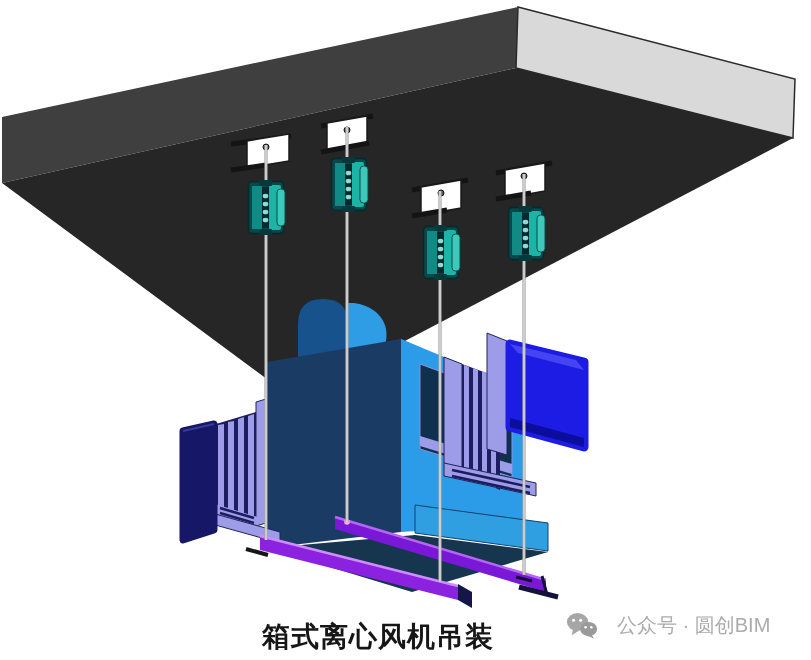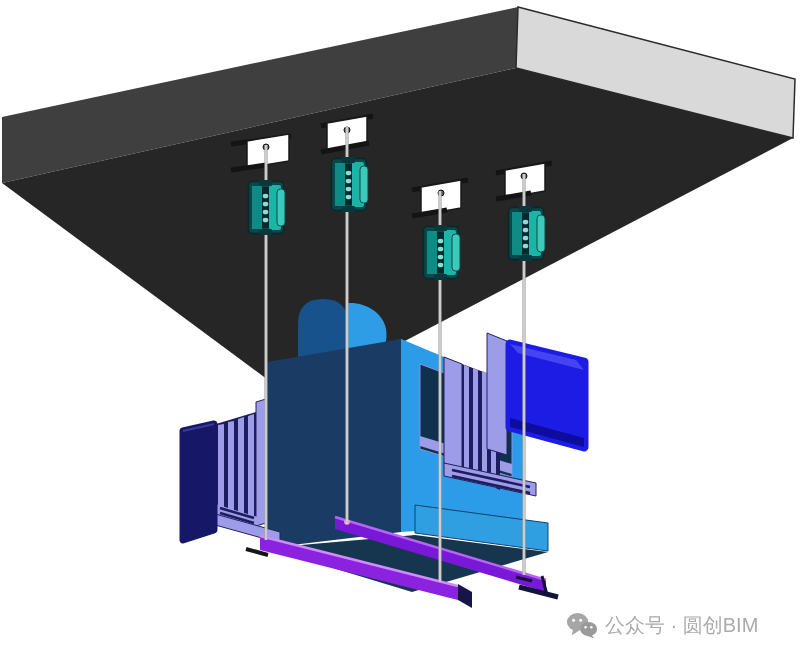--- a/index.html
+++ b/index.html
@@ -41,21 +41,21 @@
   .duct-left{fill:var(--duct-left);stroke:var(--duct-left);stroke-width:7;stroke-linejoin:round;}
   .duct-right{fill:var(--duct-right);stroke:var(--duct-right);stroke-width:9;stroke-linejoin:round;}
   
   .rail-front{fill:var(--rail-front);}
   .rail-back{fill:var(--rail-back);}
   .rail-top-b{stroke:var(--rail-highlight);stroke-width:2.5;}
   .rail-top-f{stroke:#d08cff;stroke-width:2.5;}
   .rail-dark{stroke:#12123a;}
   
   .caption{position:absolute;left:262px;top:618px;font-size:28px;font-weight:bold;color:var(--caption-color);letter-spacing:1px;white-space:nowrap;}
-  .watermark{position:absolute;left:566px;top:612px;display:flex;align-items:center;gap:7px;color:var(--watermark-color);font-size:20px;white-space:nowrap;}
+  .watermark{position:absolute;left:566px;top:612px;display:flex;align-items:center;gap:19px;color:var(--watermark-color);font-size:20px;white-space:nowrap;}
   .wechat-icon{display:block;}
 </style>
 </head>
 <body>
 
 <div class="stage">
 
   <svg class="scene-svg" width="811" height="660" viewBox="0 0 811 660">
 
     <defs>
@@ -187,20 +187,21 @@
     </g>
 
     <g>
       <use href="#spring-symbol" x="248" y="181"></use>
       <use href="#spring-symbol" x="331" y="158"></use>
       <use href="#spring-symbol" x="423" y="226"></use>
       <use href="#spring-symbol" x="508" y="207"></use>
     </g>
   </svg>
 
+  <div class="caption">箱式离心风机吊装</div>
 
   <div class="watermark">
     <svg class="wechat-icon" width="32" height="27" viewBox="0 0 36 30">
       <ellipse cx="13" cy="11" rx="12" ry="10" fill="#a6a6a6"></ellipse>
       <polygon points="8,19 6.5,26 15,20.5" fill="#a6a6a6"></polygon>
       <circle cx="8.5" cy="9" r="1.7" fill="#ffffff"></circle>
       <circle cx="16.5" cy="9" r="1.7" fill="#ffffff"></circle>
       <ellipse cx="25.5" cy="19" rx="9.5" ry="8" fill="#9a9a9a"></ellipse>
       <polygon points="29,25.5 31.5,29.5 24,26.5" fill="#9a9a9a"></polygon>
       <circle cx="22" cy="17" r="1.4" fill="#ffffff"></circle>

